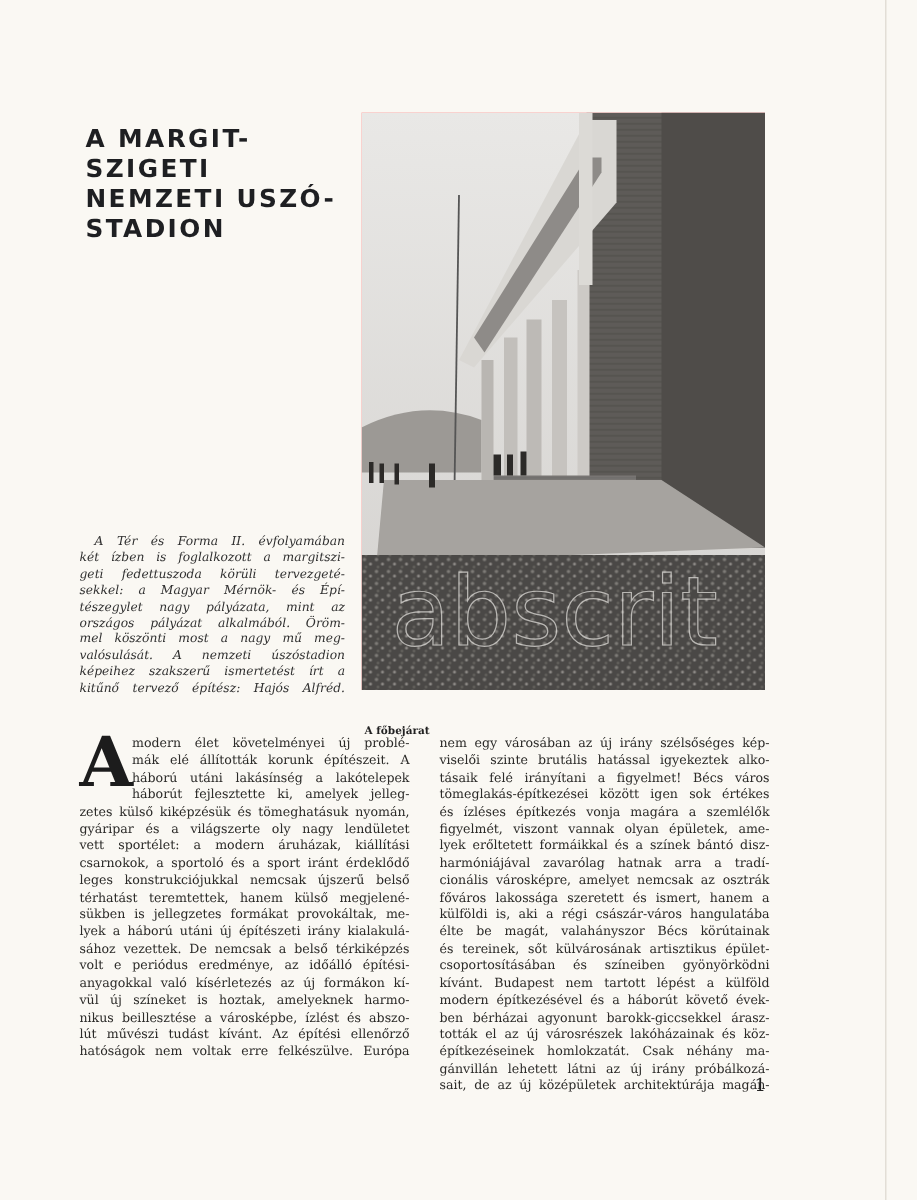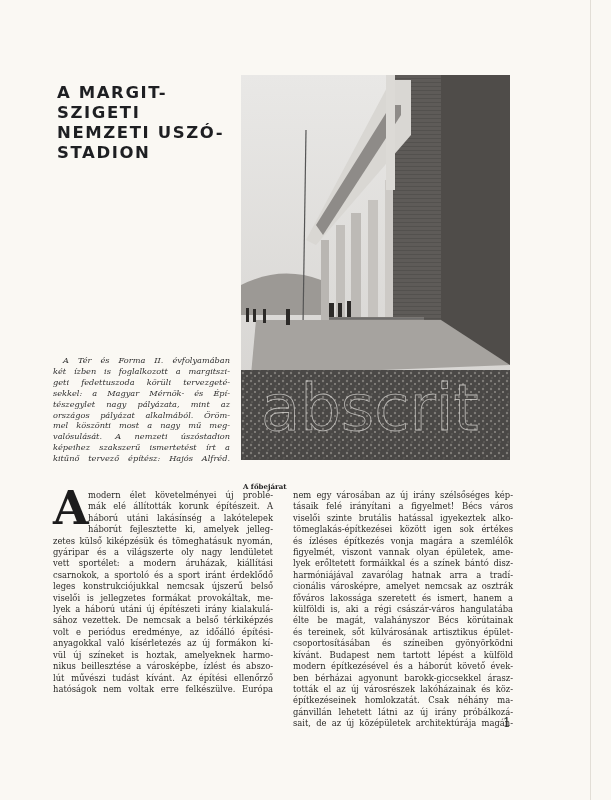--- a/index.html
+++ b/index.html
@@ -142,35 +142,36 @@
 <div class="col col1">
   <span class="line indent">modern élet követelményei új problé-</span>
   <span class="line indent">mák elé állították korunk építészeit. A</span>
   <span class="line indent">háború utáni lakásínség a lakótelepek</span>
   <span class="line indent">háborút fejlesztette ki, amelyek jelleg-</span>
   <span class="line">zetes külső kiképzésük és tömeghatásuk nyomán,</span>
   <span class="line">gyáripar és a világszerte oly nagy lendületet</span>
   <span class="line">vett sportélet: a modern áruházak, kiállítási</span>
   <span class="line">csarnokok, a sportoló és a sport iránt érdeklődő</span>
   <span class="line">leges konstrukciójukkal nemcsak újszerű belső</span>
-  <span class="line">viselői is jellegzetes formákat provokáltak, me-</span>
+  <span class="line">térhatást teremtettek, hanem külső megjelené-</span>
+  <span class="line">sükben is jellegzetes formákat provokáltak, me-</span>
   <span class="line">lyek a háború utáni új építészeti irány kialakulá-</span>
   <span class="line">sához vezettek. De nemcsak a belső térkiképzés</span>
   <span class="line">volt e periódus eredménye, az időálló építési-</span>
   <span class="line">anyagokkal való kísérletezés az új formákon kí-</span>
   <span class="line">vül új színeket is hoztak, amelyeknek harmo-</span>
   <span class="line">nikus beillesztése a városképbe, ízlést és abszo-</span>
   <span class="line">lút művészi tudást kívánt. Az építési ellenőrző</span>
   <span class="line">hatóságok nem voltak erre felkészülve. Európa</span>
 </div>
 
 <div class="col col2">
   <span class="line">nem egy városában az új irány szélsőséges kép-</span>
+  <span class="line">viselői szinte brutális hatással igyekeztek alko-</span>
   <span class="line">tásaik felé irányítani a figyelmet! Bécs város</span>
-  <span class="line">viselői szinte brutális hatással igyekeztek alko-</span>
   <span class="line">tömeglakás-építkezései között igen sok értékes</span>
   <span class="line">és ízléses építkezés vonja magára a szemlélők</span>
   <span class="line">figyelmét, viszont vannak olyan épületek, ame-</span>
   <span class="line">lyek erőltetett formáikkal és a színek bántó disz-</span>
   <span class="line">harmóniájával zavarólag hatnak arra a tradí-</span>
   <span class="line">cionális városképre, amelyet nemcsak az osztrák</span>
   <span class="line">főváros lakossága szeretett és ismert, hanem a</span>
   <span class="line">külföldi is, aki a régi császár-város hangulatába</span>
   <span class="line">élte be magát, valahányszor Bécs körútainak</span>
   <span class="line">és tereinek, sőt külvárosának artisztikus épület-</span>

